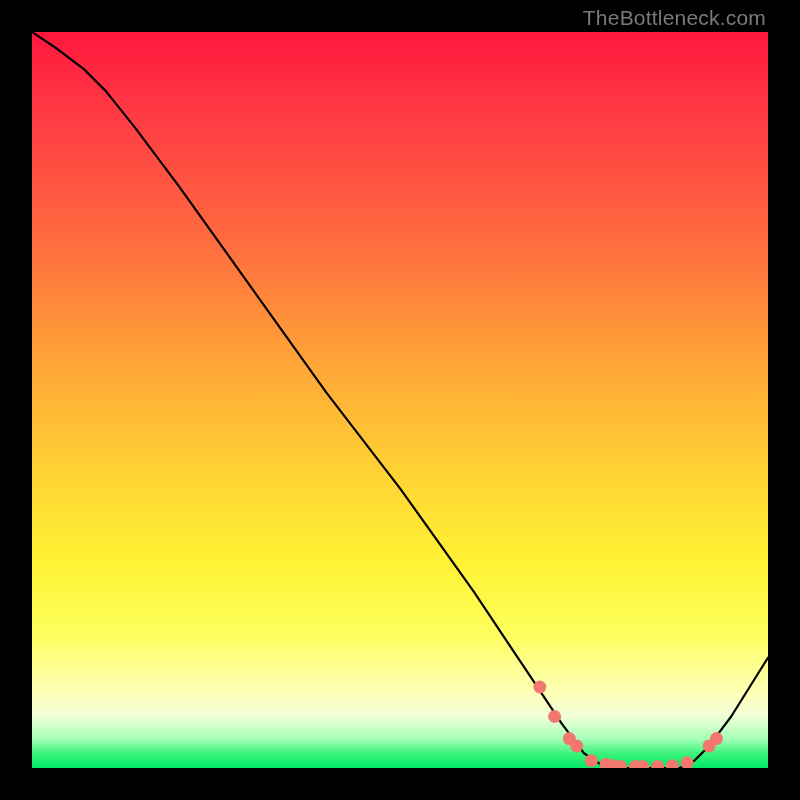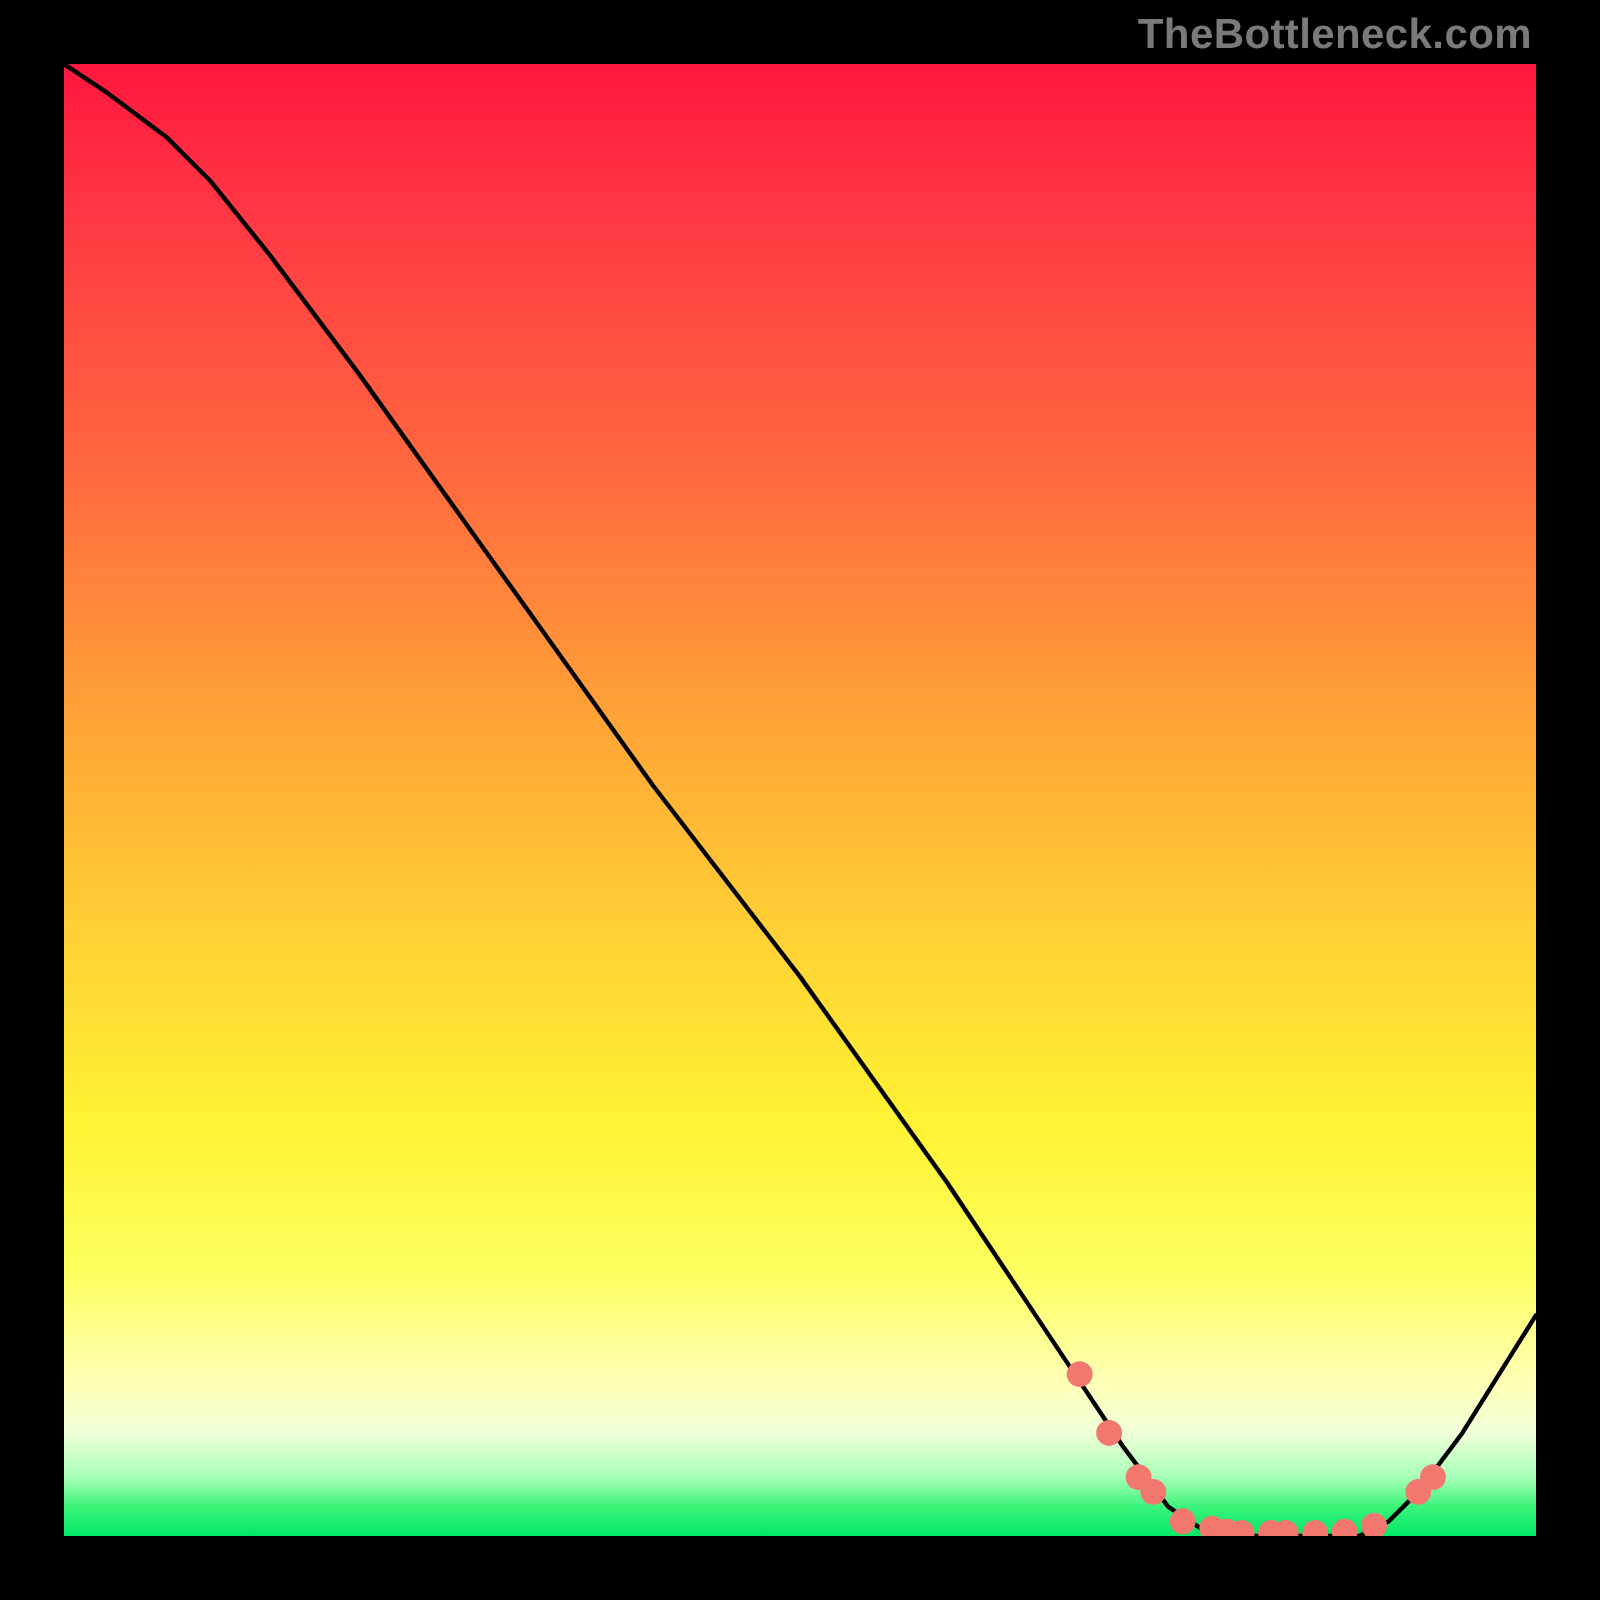--- a/index.html
+++ b/index.html
@@ -42,21 +42,21 @@
     border: 2px solid #000;
     box-sizing: border-box;
   }
   .watermark {
     position: absolute;
     top: 6px;
     right: 34px;
     color: #7a7a7a;
     font-size: 21px;
     letter-spacing: 0.2px;
-    font-weight: 700;
+    font-weight: 400;
     user-select: none;
   }
   svg.curve {
     position: absolute;
     inset: 0;
     width: 100%;
     height: 100%;
     pointer-events: none;
   }
   .dot {

